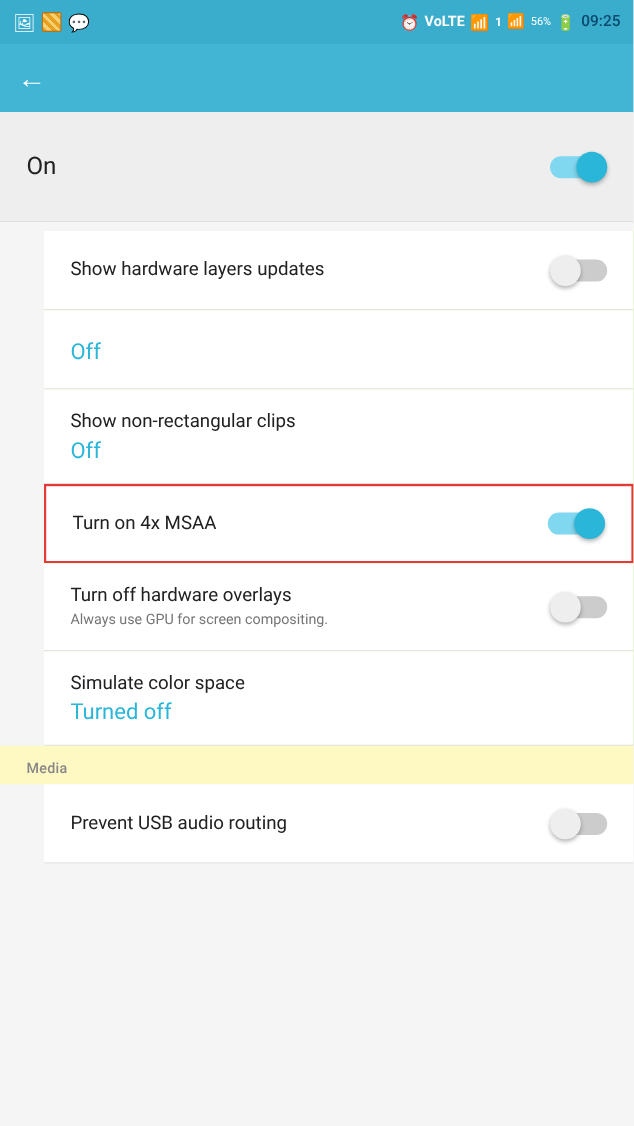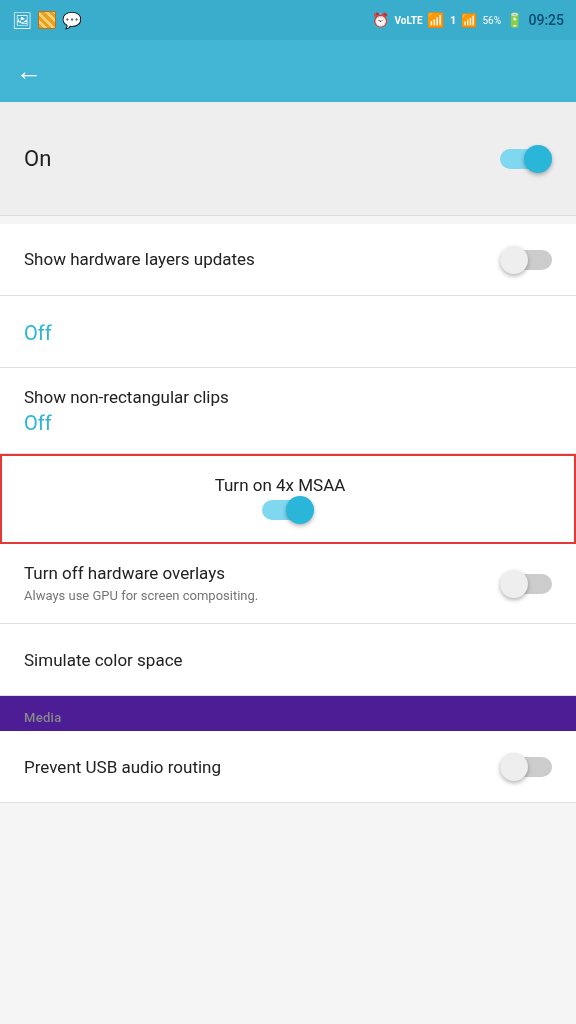--- a/index.html
+++ b/index.html
@@ -87,51 +87,51 @@
       box-shadow: 0 2px 4px rgba(0,0,0,0.3);
     }
     .toggle-on .track { background: #80d8f0; }
     .toggle-on .thumb { right: 0; background: #29b6d8; }
     .toggle-off .track { background: #cccccc; }
     .toggle-off .thumb { left: 0; background: #eeeeee; }
 
     
     .master-row {
       background: #eeeeee;
-      height: 114px;
+      height: 100px;
       display: flex;
       align-items: center;
       justify-content: space-between;
       padding: 0 24px 0 24px;
       border-bottom: 1px solid #dddddd;
     }
     .master-label {
       font-size: 22px;
       color: #212121;
       font-weight: 400;
     }
 
     
     .settings-list {
       background: #bef264;
+      margin-left: 40px;
     }
 
     .setting-item {
       display: flex;
       align-items: center;
       justify-content: space-between;
       padding: 18px 24px;
       border-bottom: 1px solid #e0e0e0;
       min-height: 72px;
       background: white;
     }
     .setting-item.highlighted {
       border: 2px solid #e53935;
       margin: 0;
-      flex-direction: column;
     }
     .setting-text {
       flex: 1;
       padding-right: 16px;
     }
     .setting-title {
       font-size: 17px;
       color: #212121;
       font-weight: 400;
       line-height: 1.3;
@@ -143,40 +143,40 @@
       line-height: 1.4;
     }
     .setting-value {
       font-size: 20px;
       color: #29b6d8;
       margin-top: 3px;
     }
 
     
     .section-header {
-      background: #4c1d95;
+      background: #fef9c3;
       padding: 14px 24px 6px 24px;
       font-size: 13px;
       color: #888888;
       font-weight: 500;
       letter-spacing: 0.3px;
     }
   </style>
 </head>
 <body>
 
 <div class="status-bar">
   <div class="status-bar-left">
     <span style="color:white;font-size:16px;">🖼</span>
     <span class="icon-box2"></span>
     <span style="color:white;font-size:16px;">💬</span>
   </div>
   <div class="status-bar-right">
     <span style="font-size:14px;">⏰</span>
-    <span style="font-size:10px;font-weight:bold;">VoLTE</span>
+    <span style="font-size:13px;font-weight:bold;">VoLTE</span>
     <span style="font-size:14px;">📶</span>
     <span style="font-size:11px;font-weight:bold;">1</span>
     <span style="font-size:13px;">📶</span>
     <span style="font-size:10px;color:white;">56%</span>
     <span style="font-size:14px;">🔋</span>
     <span style="font-size:14px;color:#0c4a6e;font-weight:500;">09:25</span>
   </div>
 </div>
 
 <div class="app-bar">
@@ -235,20 +235,21 @@
     </div>
     <div class="toggle-switch toggle-off">
       <div class="track"></div>
       <div class="thumb"></div>
     </div>
   </div>
 
   <div class="setting-item">
     <div class="setting-text">
       <div class="setting-title">Simulate color space</div>
+      <div class="setting-value">Turned off</div>
     </div>
   </div>
 
 </div>
 
 <div class="section-header">
   <span>Media</span>
 </div>
 
 <div class="settings-list">

